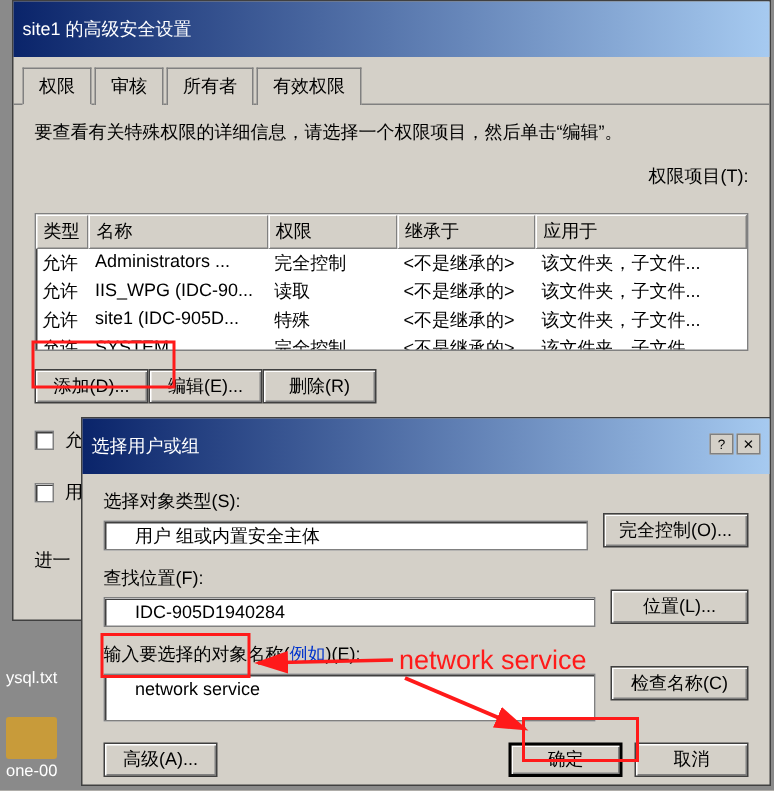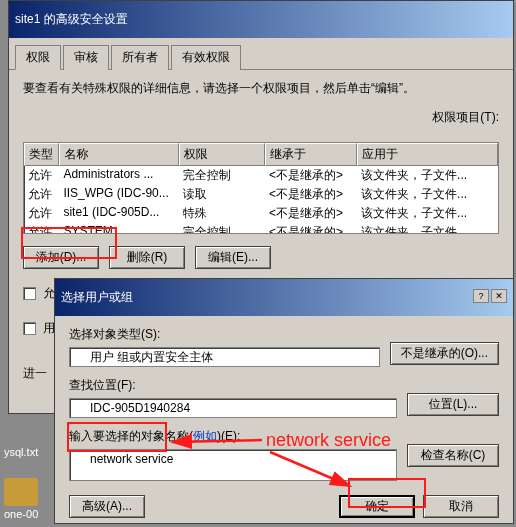--- a/index.html
+++ b/index.html
@@ -95,21 +95,21 @@
   .lv-body .row { display:flex; }
   .lv-body .cell {
     padding:1px 4px;
     font-size:12px;
     overflow:hidden; white-space:nowrap;
   }
   .c0{width:36px;} .c1{width:122px;} .c2{width:88px;} .c3{width:94px;} .c4{width:144px;}
   .chk { width:13px; height:13px; display:inline-block; border:1px solid #808080; box-shadow:inset 1px 1px 0 #404040; background:#fff; vertical-align:middle; margin-right:4px;}
   .red-box { position:absolute; border:2px solid #ff1a1a; pointer-events:none;}
   .label { margin-bottom:4px; display:block;}
-  .row-btns { display:flex; gap:10px; margin-top:12px;}
+  .row-btns { display:flex; margin-top:12px;}
   .sub-body { padding:10px 14px; }
   .sub-row { display:flex; gap:10px; align-items:flex-start; margin-bottom:10px;}
   .sub-row .left { flex:1; }
   .annot { position:absolute; color:#ff1a1a; font-size:18px; font-family: "SimSun", sans-serif; pointer-events:none;}
   .arrow-svg { position:absolute; pointer-events:none;}
   .link { color:#0033cc; text-decoration:underline;}
   .desk-icon { position:absolute; left:4px; color:#fff; font-size:11px; text-align:center;}
   .folder { width:34px; height:28px; background:#c89b3a; border-radius:2px; margin:2px auto;}
 </style>
 </head>
@@ -170,22 +170,22 @@
             <div class="cell c0">允许</div>
             <div class="cell c1">SYSTEM</div>
             <div class="cell c2">完全控制</div>
             <div class="cell c3">&lt;不是继承的&gt;</div>
             <div class="cell c4">该文件夹，子文件...</div>
           </div>
         </div>
     </div>
     <div class="row-btns">
       <span class="btn">添加(D)...</span>
+      <span class="btn">编辑(E)...</span>
       <span class="btn">删除(R)</span>
-      <span class="btn">编辑(E)...</span>
     </div>
     <div style="margin-top:16px;">
       <span class="chk"></span>
       <span>允</span>
     </div>
     <div style="margin-top:18px;">
       <span class="chk"></span>
       <span>用</span>
     </div>
     <div style="margin-top:28px;">
@@ -202,21 +202,21 @@
       <span class="tb-btn">✕</span>
     </div>
   </div>
   <div class="sub-body">
     <div class="sub-row">
       <div class="left">
         <span class="label">选择对象类型(S):</span>
         <input class="field" readonly="" value="用户 组或内置安全主体" style="">
       </div>
       <div style="padding-top:16px;">
-        <span class="btn" style="min-width:92px;">不是继承的(O)...</span>
+        <span class="btn" style="min-width:92px;">完全控制(O)...</span>
       </div>
     </div>
     <div class="sub-row">
       <div class="left">
         <span class="label">查找位置(F):</span>
         <input class="field" readonly="" value="IDC-905D1940284" style="">
       </div>
       <div style="padding-top:16px;">
         <span class="btn" style="min-width:92px;">位置(L)...</span>
       </div>

